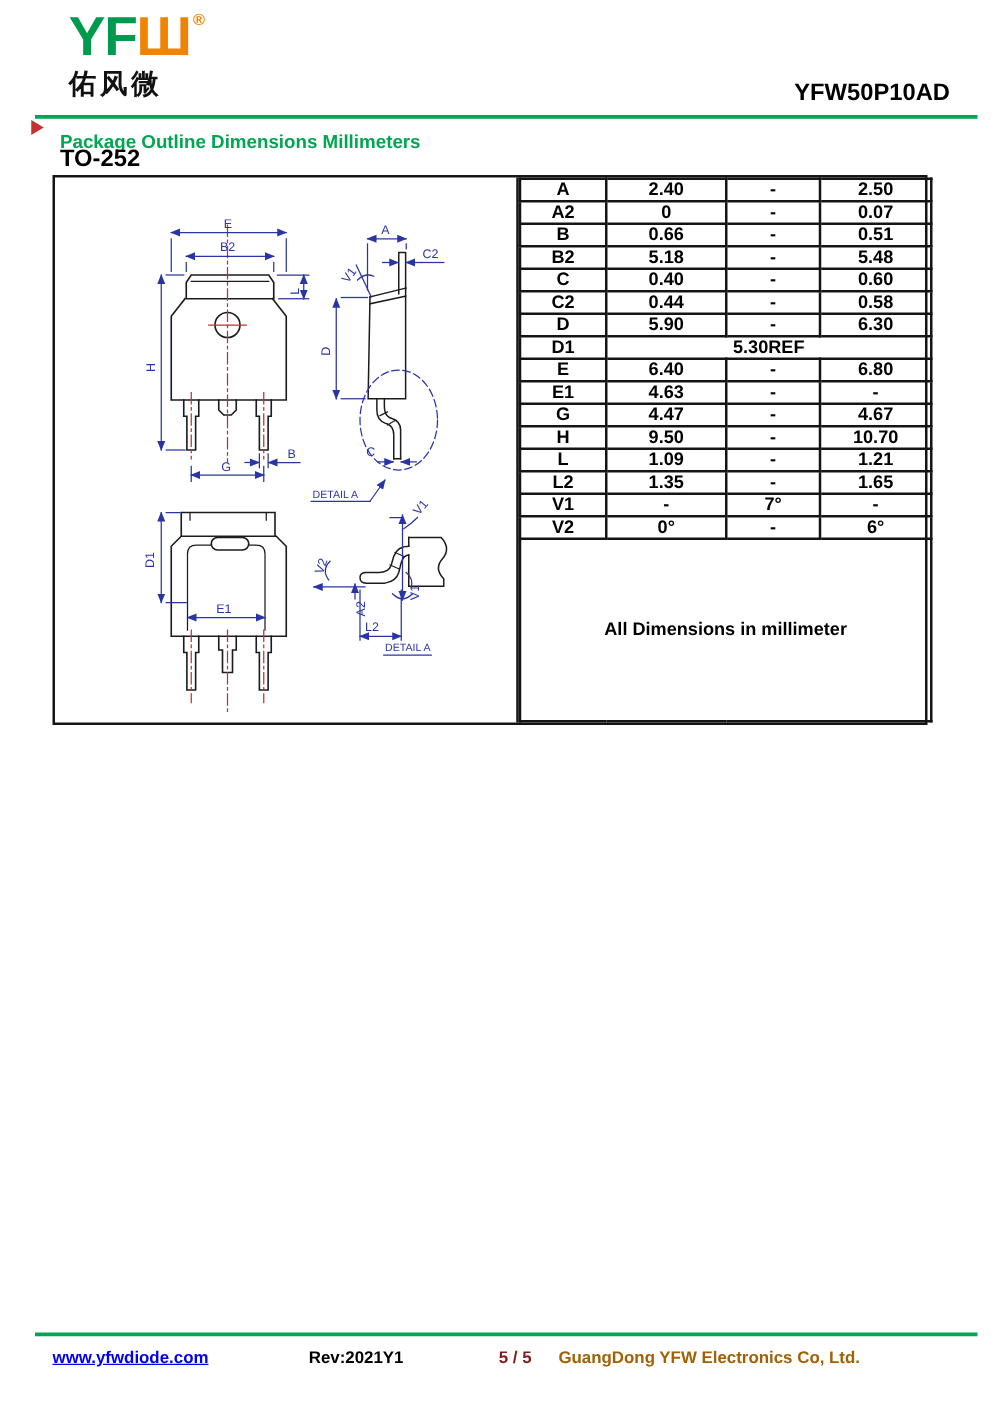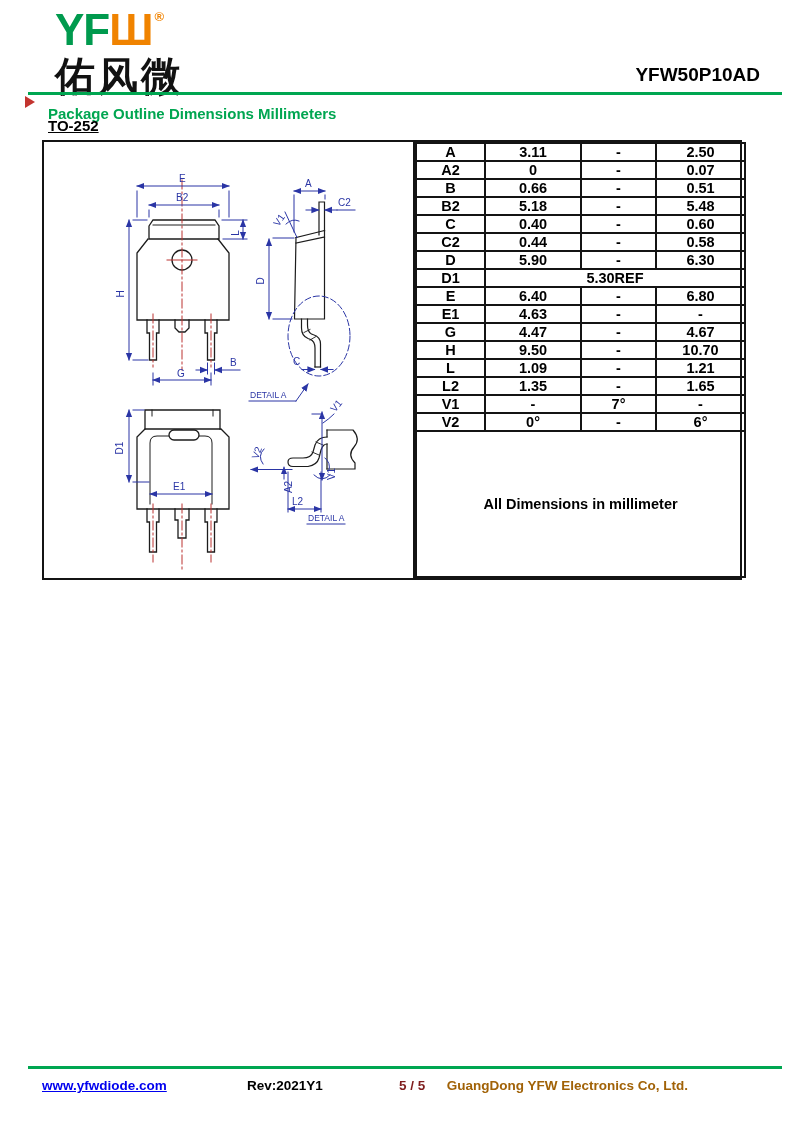--- a/index.html
+++ b/index.html
@@ -7,29 +7,29 @@
     width:800px;height:1130px;position:relative;background:#ffffff;
     font-family:"Liberation Sans", sans-serif;color:#111;
     overflow:hidden;
   }
   
   .logo-block{position:absolute;left:55px;top:8px;line-height:1;}
   .logo-main{font-size:44px;font-weight:bold;letter-spacing:-1px;}
   .logo-green{color:#009A4E;}
   .logo-orange{color:#F08300;}
   .logo-reg{font-size:13px;color:#F08300;vertical-align:24px;font-weight:bold;margin-left:2px;}
-  .logo-cn{font-size:40px;font-weight:bold;color:#111;margin-top:4px;letter-spacing:3px;}
+  .logo-cn{font-size:22px;font-weight:bold;color:#111;margin-top:4px;letter-spacing:3px;}
   .part-number{position:absolute;top:64px;right:40px;font-size:19px;font-weight:bold;color:#000;}
   .green-rule{position:absolute;left:28px;width:754px;height:3px;background:#00A651;}
   .rule-top{top:92px;}
   .rule-bottom{top:1066px;}
   .red-wedge{position:absolute;left:25px;top:96px;width:0;height:0;
     border-top:6px solid transparent;border-bottom:6px solid transparent;border-left:10px solid #C3342F;}
   .section-title{position:absolute;left:48px;top:105px;font-size:15px;font-weight:bold;color:#00A651;}
-  .package-name{position:absolute;left:48px;top:117px;font-size:15px;font-weight:bold;color:#000;text-decoration:underline;}
+  .package-name{position:absolute;left:48px;top:117px;font-size:19px;font-weight:bold;color:#000;}
   
   .outline-box{
     position:absolute;left:42px;top:140px;width:700px;height:440px;
     border:2px solid #141414;display:flex;box-sizing:border-box;
   }
   .drawing-pane{width:371px;height:100%;border-right:2px solid #141414;box-sizing:border-box;}
   .table-pane{width:329px;height:100%;}
   table.dim-table{border-collapse:collapse;width:100%;height:100%;table-layout:fixed;}
   table.dim-table td{
     border:2px solid #141414;text-align:center;vertical-align:middle;
@@ -223,21 +223,21 @@
     <table class="dim-table">
       <colgroup>
           <col style="width:69px">
           <col style="width:96px">
           <col style="width:75px">
           <col style="width:89px">
         </colgroup>
       <tbody>
         <tr>
           <td>A</td>
-            <td>3.11</td>
+            <td>2.40</td>
             <td>-</td>
             <td>2.50</td>
         </tr>
         <tr>
           <td>A2</td>
             <td>0</td>
             <td>-</td>
             <td>0.07</td>
         </tr>
         <tr>

